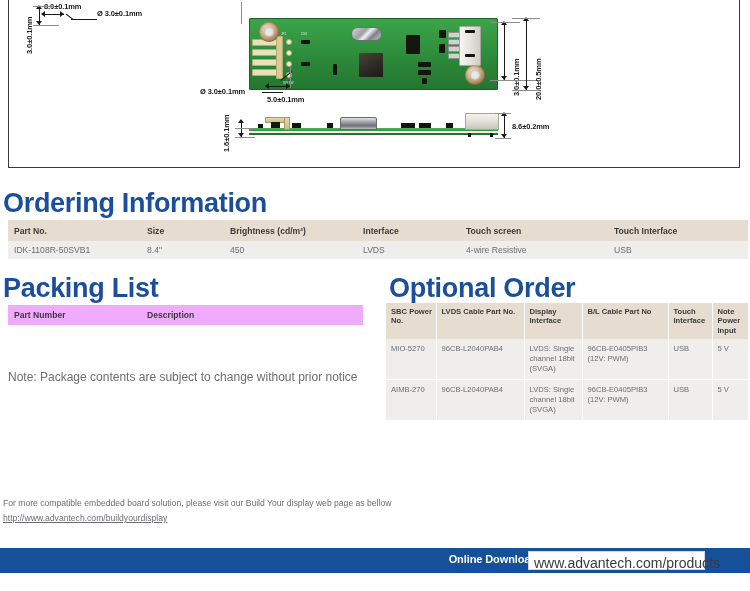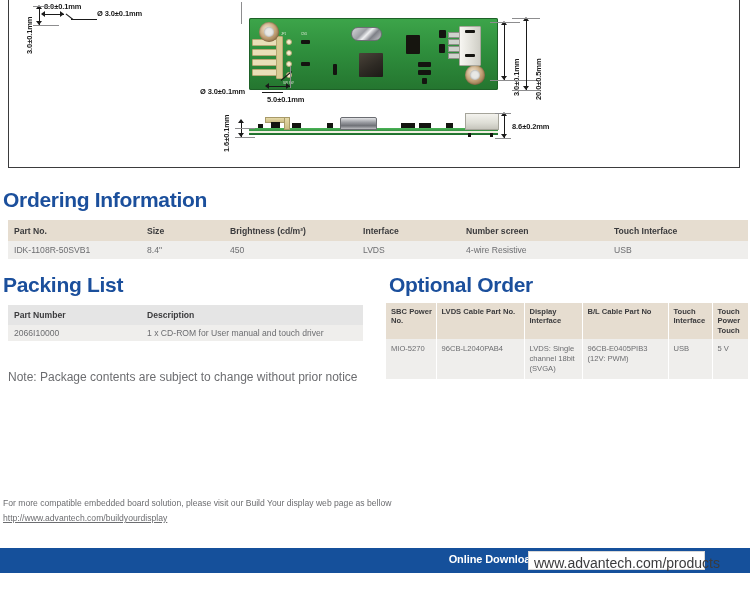--- a/index.html
+++ b/index.html
@@ -186,21 +186,21 @@
     background: linear-gradient(180deg,#e6d9a8 0%,#cbbd85 100%);
     border: 1px solid #a89a68;
   }
 
   
   .sec-title {
     position: absolute;
     color: #1b4f9c;
     font-family: "Liberation Sans", sans-serif;
     font-weight: bold;
-    font-size: 21px;
+    font-size: 27px;
     letter-spacing: -0.3px;
   }
 
   
   table {
     border-collapse: collapse;
     table-layout: fixed;
     font-family: "Liberation Sans", sans-serif;
   }
   .tbl-ordering {
@@ -231,21 +231,21 @@
   }
 
   .tbl-packing {
     position: absolute;
     left: 8px;
     top: 305px;
     width: 355px;
     font-size: 8.6px;
   }
   .tbl-packing th {
-    background: #e5e5e5;
+    background: #f0abfc;
     color: #3b3b3d;
     text-align: left;
     font-weight: bold;
     padding: 4px 0 4px 6px;
     height: 12px;
     vertical-align: middle;
   }
   .tbl-packing td {
     background: #efeeec;
     color: #6c6d70;
@@ -484,21 +484,21 @@
     <col style="width:103px">
       <col style="width:148px">
       <col style="width:140px">
   </colgroup>
   <thead>
     <tr>
       <th>Part No.</th>
       <th>Size</th>
       <th>Brightness (cd/m²)</th>
       <th>Interface</th>
-      <th>Number screen</th>
+      <th>Touch screen</th>
       <th>Touch Interface</th>
     </tr>
   </thead>
   <tbody>
     <tr>
       <td>IDK-1108R-50SVB1</td>
       <td>8.4"</td>
       <td>450</td>
       <td>LVDS</td>
       <td>4-wire Resistive</td>
@@ -514,24 +514,20 @@
       <col style="width:133px">
       <col style="width:222px">
     </colgroup>
   <thead>
     <tr>
       <th>Part Number</th>
       <th>Description</th>
     </tr>
   </thead>
   <tbody>
-    <tr>
-      <td>2066I10000</td>
-      <td>1 x CD-ROM for User manual and touch driver</td>
-    </tr>
   </tbody>
 </table>
 
 <div class="note">Note: Package contents are subject to change without prior notice</div>
 
 <div class="sec-title" style="left:389px; top:273px;">Optional Order</div>
 
 <table class="tbl-optional">
   <colgroup>
     <col style="width:50px">
@@ -541,32 +537,40 @@
       <col style="width:44px">
       <col style="width:36px">
   </colgroup>
   <thead>
     <tr>
       <th>SBC Power No.</th>
       <th>LVDS Cable Part No.</th>
       <th>Display Interface</th>
       <th>B/L Cable Part No</th>
       <th>Touch Interface</th>
-      <th>Touch Power Touch</th>
+      <th>Note Power Input</th>
     </tr>
   </thead>
   <tbody>
     <tr>
       <td>MIO-5270</td>
       <td>96CB-L2040PAB4</td>
       <td>LVDS: Single channel 18bit (SVGA)</td>
       <td>96CB-E0405PIB3 (12V: PWM)</td>
       <td>USB</td>
       <td>5 V</td>
     </tr>
+    <tr>
+      <td>AIMB-270</td>
+      <td>96CB-L2040PAB4</td>
+      <td>LVDS: Single channel 18bit (SVGA)</td>
+      <td>96CB-E0405PIB3 (12V: PWM)</td>
+      <td>USB</td>
+      <td>5 V</td>
+    </tr>
   </tbody>
 </table>
 
 <div class="foot-text">For more compatible embedded board solution, please visit our Build Your display web page as bellow</div>
 <a class="foot-link" href="#">http://www.advantech.com/buildyourdisplay</a>
 
 <div class="blue-bar"></div>
 <div class="dl-label">Online Download</div>
 <div class="dl-box"></div>
 <div class="dl-url">www.advantech.com/products</div>

